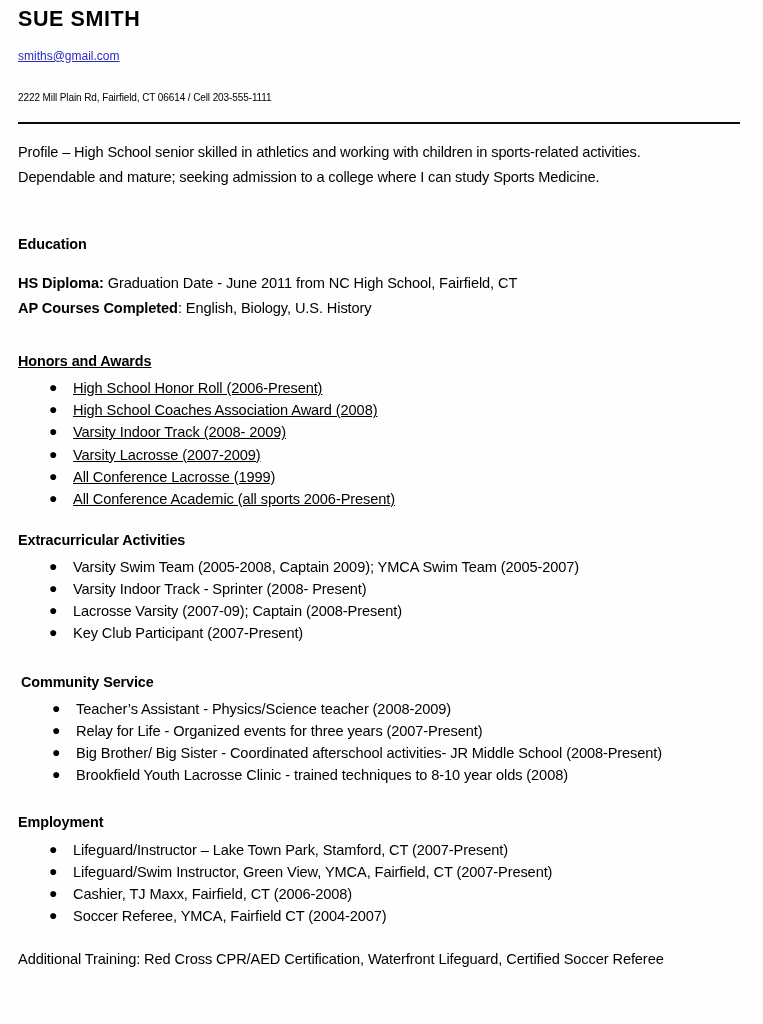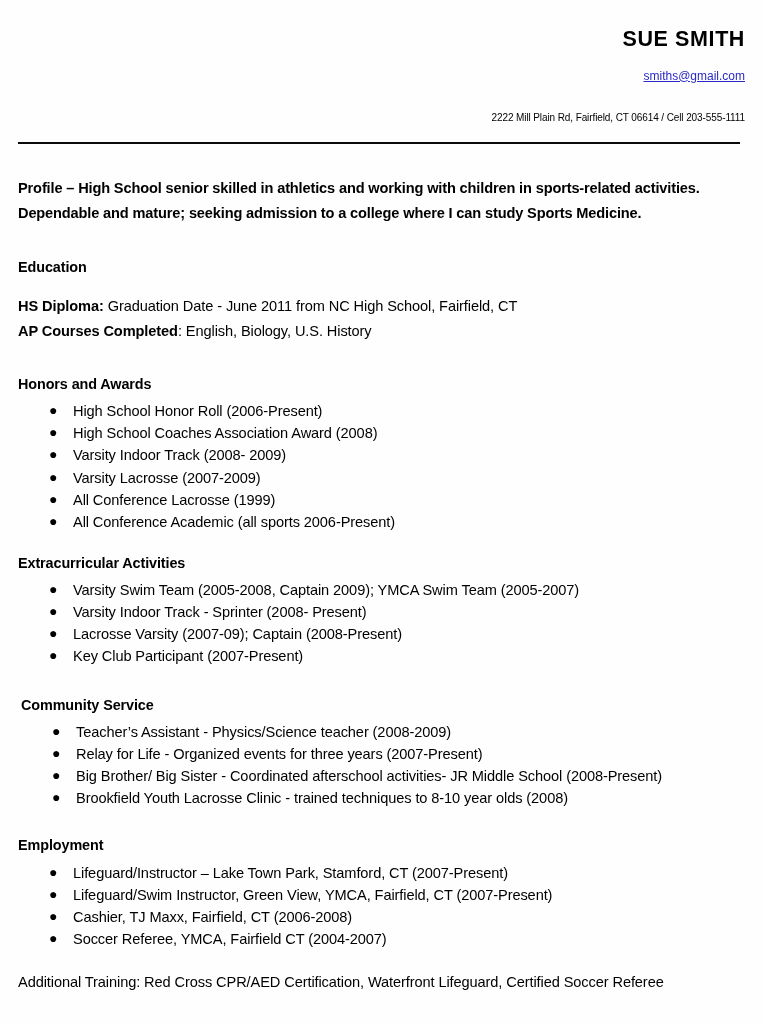--- a/index.html
+++ b/index.html
@@ -19,22 +19,22 @@
     width: 763px;
     height: 1024px;
     background: #fefefe;
     box-sizing: border-box;
     padding: 0 18px;
     overflow: hidden;
   }
 
   
   .doc-header {
-    text-align: right;
-    padding-top: 28px;
+    text-align: left;
+    padding-top: 8px;
   }
   .name-title {
     font-size: 21.5px;
     font-weight: bold;
     letter-spacing: 0.6px;
     line-height: 1.1;
     margin: 0;
   }
   .email-line {
     margin-top: 14px;
@@ -56,38 +56,38 @@
   .divider {
     margin-top: 19px;
     margin-left: 0px;
     width: 722px;
     height: 0;
     border-top: 2px solid #0a0a0a;
   }
 
   
   .profile {
-    margin-top: 32px;
-    font-size: 14.6px;
-    font-weight: bold;
+    margin-top: 16px;
+    font-size: 14.6px;
+    font-weight: normal;
     line-height: 1.72;
     letter-spacing: -0.15px;
   }
 
   .section {
     margin-top: 0;
   }
   .section-heading {
     font-size: 14.4px;
     font-weight: bold;
     letter-spacing: -0.1px;
     line-height: 1.2;
   }
-  .sec-education   { margin-top: 33px; }
-  .sec-honors      { margin-top: 32px; }
+  .sec-education   { margin-top: 46px; }
+  .sec-honors      { margin-top: 32px; text-decoration: underline; }
   .sec-extra       { margin-top: 22px; }
   .sec-community   { margin-top: 29px; padding-left: 3px; }
   .sec-employment  { margin-top: 28px; }
 
   .edu-list {
     margin-top: 17px;
   }
   .edu-row {
     font-size: 14.6px;
     line-height: 1.72;

